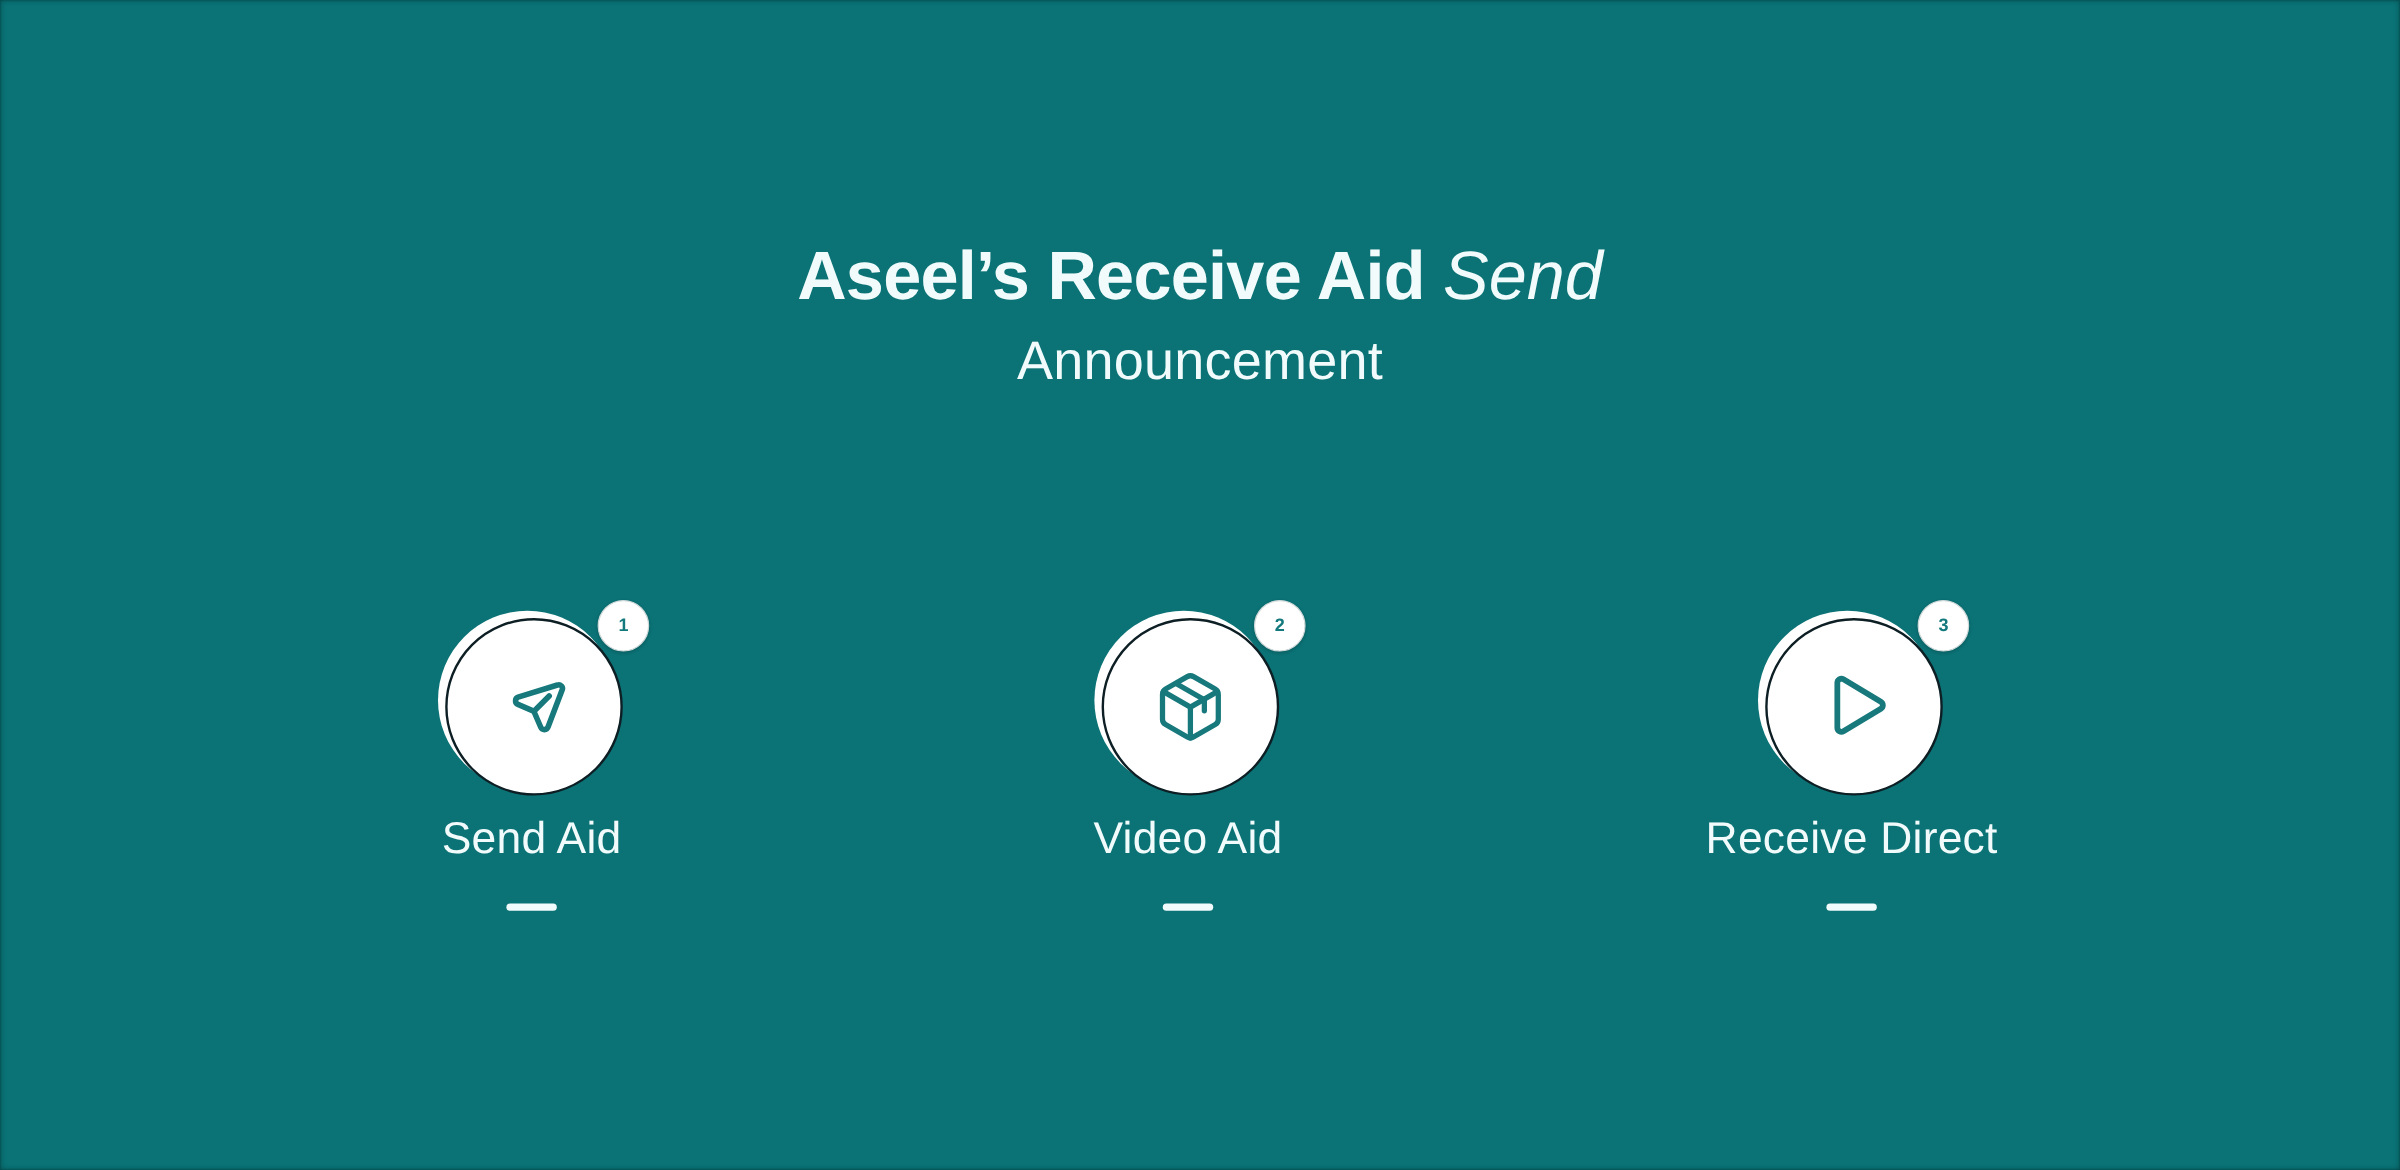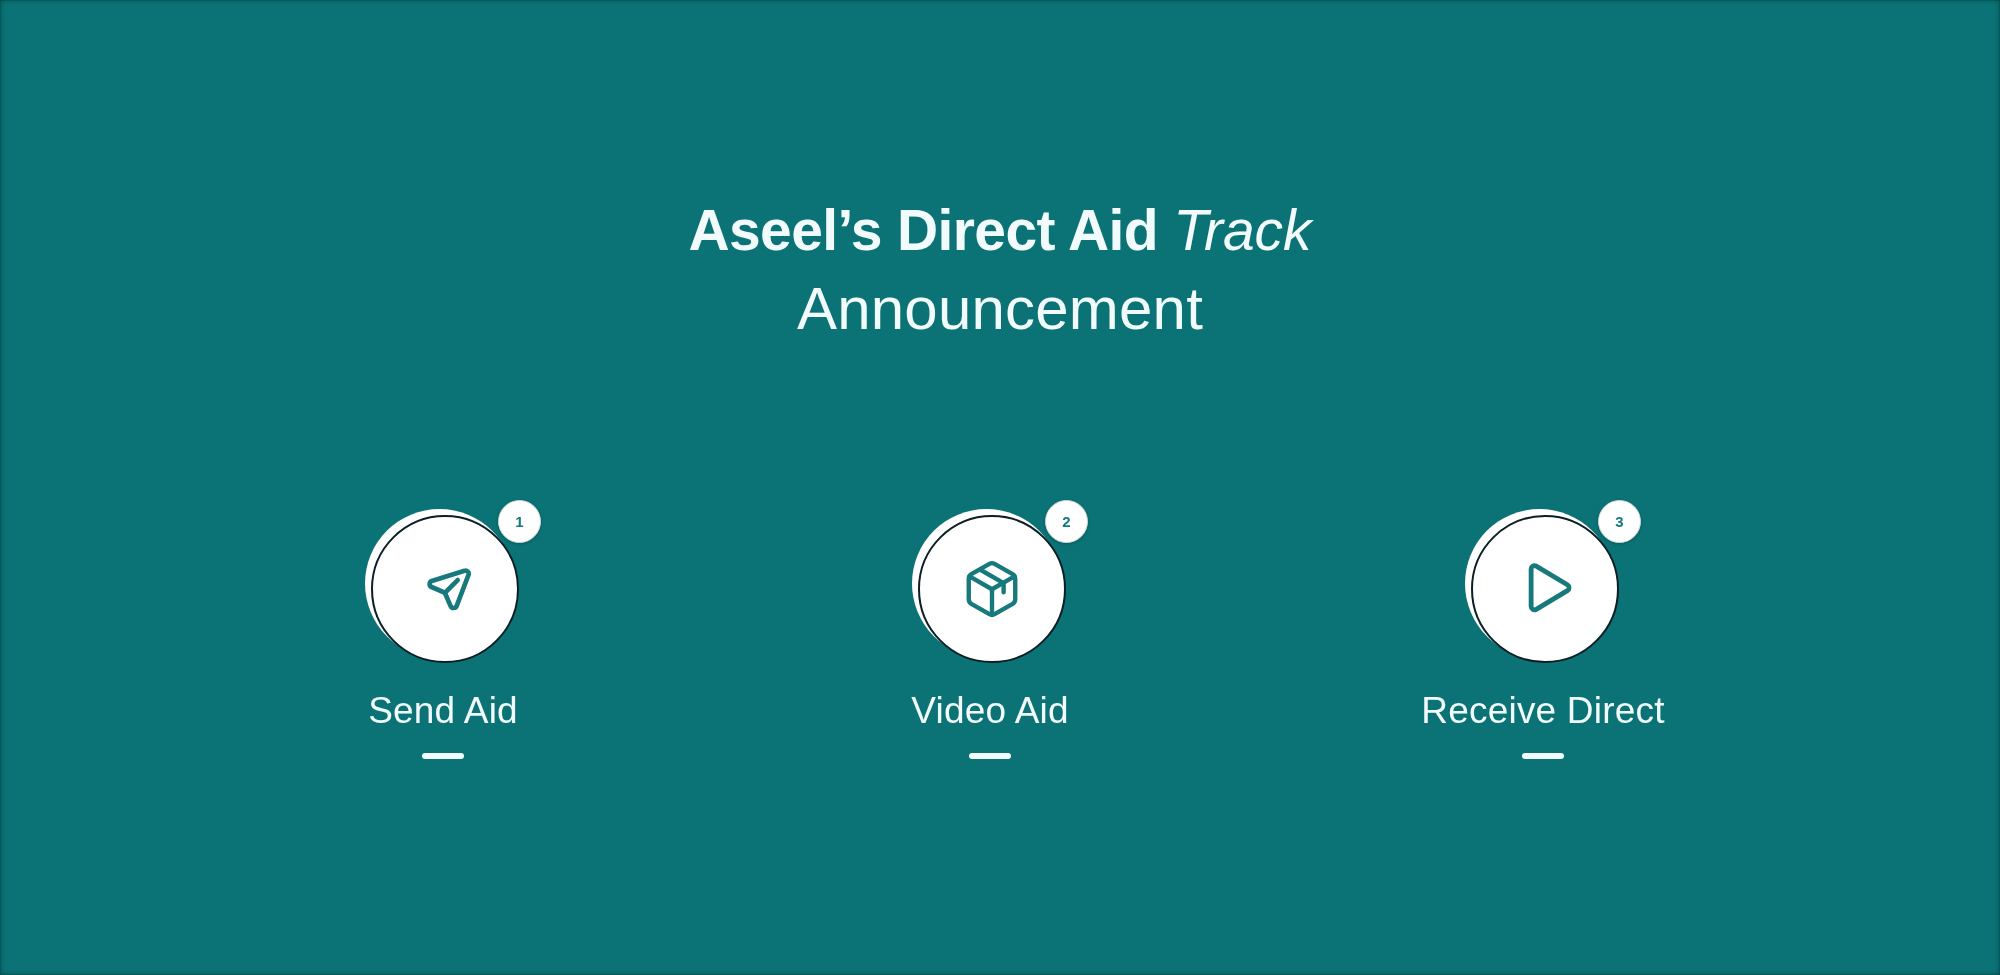--- a/index.html
+++ b/index.html
@@ -49,21 +49,21 @@
   }
 
   .title .beta {
     font-style: italic;
     font-weight: 400;
     letter-spacing: 0px;
   }
 
   .subtitle {
     margin-top: 14px;
-    font-size: 60px;
+    font-size: 45px;
     font-weight: 400;
     letter-spacing: 0.2px;
     color: #f2fbfb;
     line-height: 1.1;
   }
 
   
   .steps {
     position: absolute;
     top: 500px;
@@ -136,21 +136,21 @@
     justify-content: center;
     font-size: 15px;
     font-weight: 600;
     color: #14797c;
     letter-spacing: 0px;
   }
 
   
   .label {
     position: absolute;
-    top: 190px;
+    top: 178px;
     left: 0;
     width: 300px;
     text-align: center;
     font-size: 37px;
     font-weight: 400;
     letter-spacing: 0.2px;
     color: #f2fbfb;
     white-space: nowrap;
   }
 
@@ -165,21 +165,21 @@
     background: #f2fbfb;
   }
 </style>
 </head>
 <body>
 
 <div class="vignette"></div>
 
 <div class="heading">
   <div class="title">
-    <span>Aseel’s Direct Aid </span><span class="beta">Track</span>
+    <span>Aseel’s Receive Aid </span><span class="beta">Send</span>
   </div>
   <div class="subtitle">Announcement</div>
 </div>
 
 <div class="steps">
 
   <div class="step step-1">
     <div class="circle-wrap">
       <div class="ring-offset"></div>
       <div class="disc">

